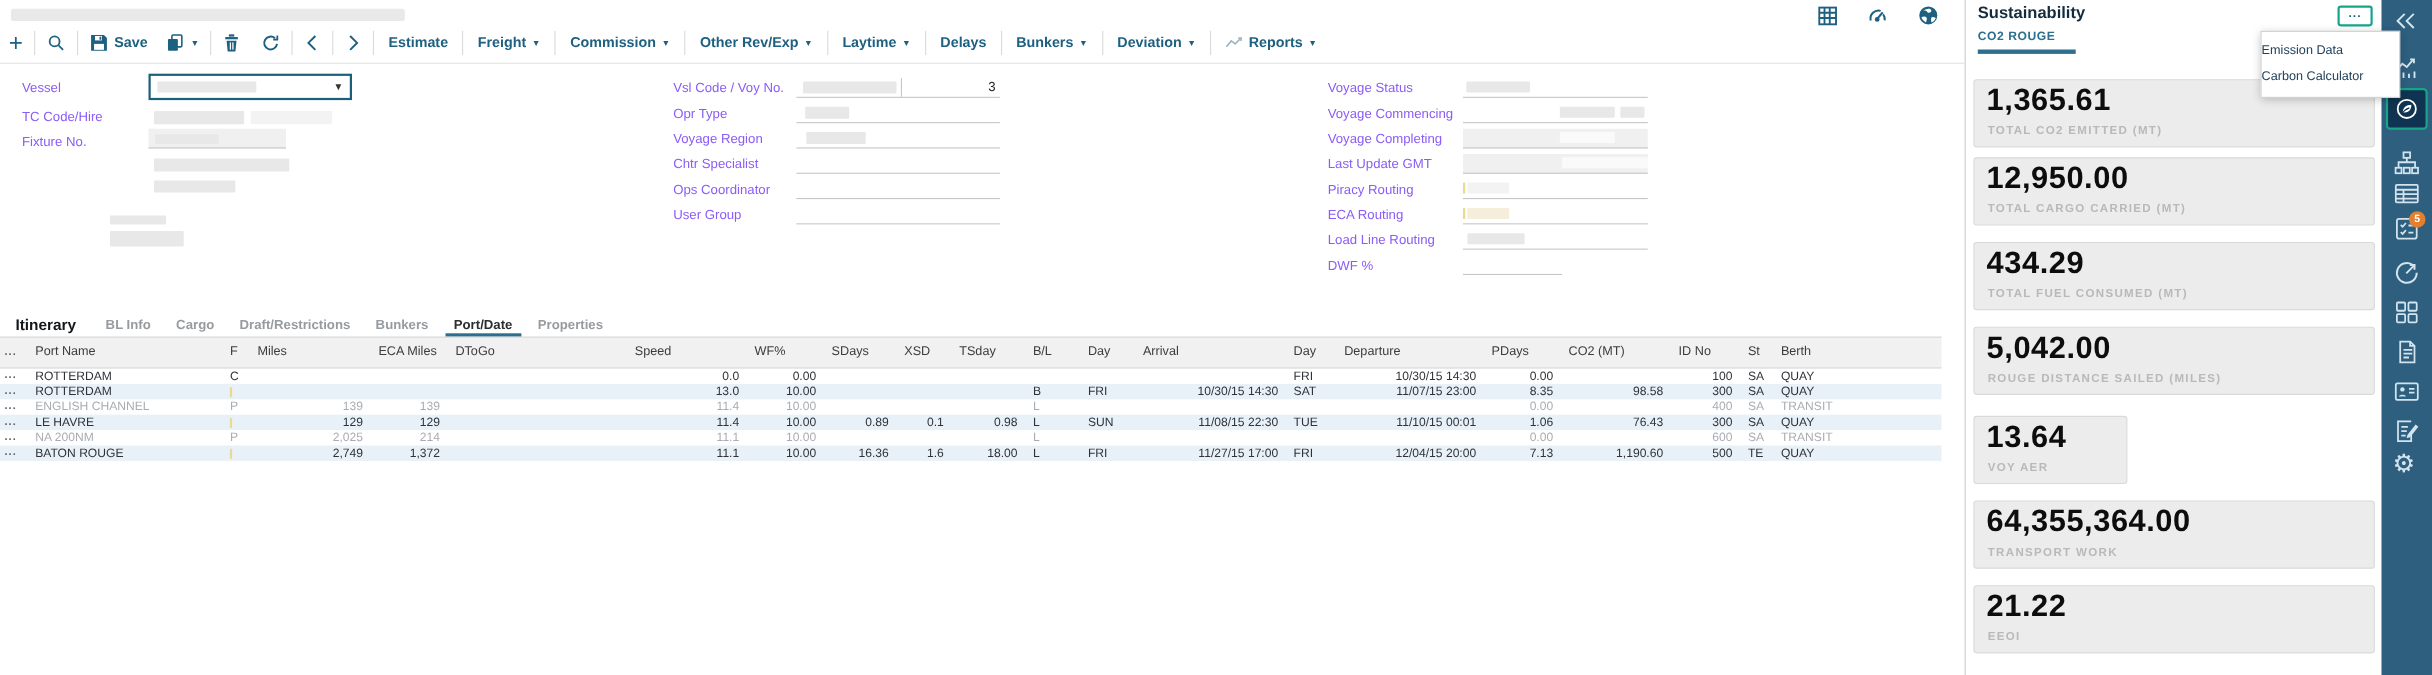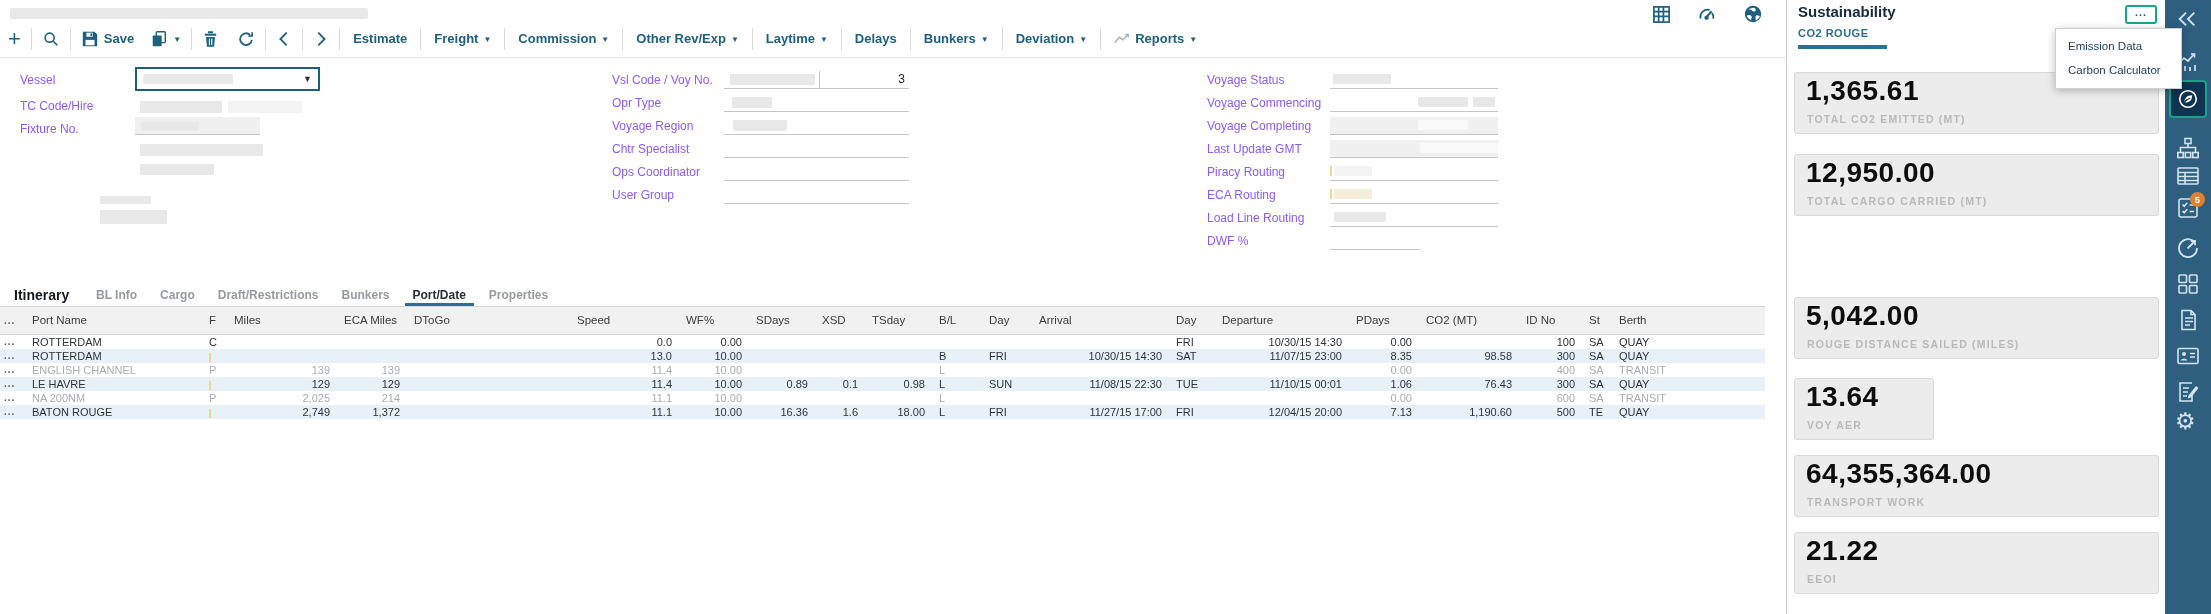--- a/index.html
+++ b/index.html
@@ -53,21 +53,21 @@
   .ptitle{position:absolute;left:11px;top:3px;font-size:15px;font-weight:bold;color:#122b3e;}
   .pmore{position:absolute;left:338px;top:5px;width:28px;height:15px;border:2px solid var(--focus_green);border-radius:3px;
          color:var(--accent);font-weight:bold;font-size:11px;line-height:10px;text-align:center;letter-spacing:1px;background:#fff;}
   .ptab{position:absolute;left:11px;top:27px;font-size:11px;font-weight:bold;color:var(--tab_teal);letter-spacing:.5px;}
   .ptab-bar{position:absolute;left:11px;top:45px;width:89px;height:4px;background:var(--tab_teal);}
   .metric{position:absolute;left:7px;width:365px;height:62px;background:#ececec;border:1px solid #d9d9d9;border-radius:3px;box-sizing:border-box;}
   .metric .v{position:absolute;left:11px;top:2px;font-size:28px;font-weight:bold;color:#0d0d0d;letter-spacing:.5px;white-space:nowrap;}
   .metric .l{position:absolute;left:12px;top:40px;font-size:10.5px;font-weight:bold;color:#b9b9b9;letter-spacing:1.2px;white-space:nowrap;}
   .menu{position:absolute;left:2055px;top:28px;width:125px;background:#fff;border:1px solid #cfcfcf;box-shadow:0 2px 8px rgba(0,0,0,.25);
         z-index:60;padding:5px 0 6px 0;}
-  .menu .mi{height:24px;line-height:24px;padding-left:12px;font-size:11.5px;color:#22425c;white-space:nowrap;}
+  .menu .mi{height:24px;line-height:24px;padding-left:0;font-size:11.5px;color:#22425c;white-space:nowrap;}
   
   .rail{position:absolute;left:2165px;top:0;width:46px;height:614px;background:var(--rail_bg);}
   .ric{position:absolute;left:11px;width:24px;height:24px;color:var(--rail_icon);}
   .ric svg{display:block;}
   .active-box{position:absolute;left:4px;top:80px;width:34px;height:34px;background:#0f3350;border:2px solid var(--focus_green);
               border-radius:4px;display:flex;align-items:center;justify-content:center;color:#fff;}
   .badge{position:absolute;left:25px;top:192px;width:15px;height:15px;border-radius:8px;background:var(--badge_orange);
          color:#fff;font-size:9.5px;font-weight:bold;text-align:center;line-height:15px;z-index:5;}
   .gear{position:absolute;left:10px;top:408px;font-size:23px;color:var(--rail_icon);}
 </style>
@@ -467,23 +467,27 @@
   <aside class="panel">
     <span class="ptitle">Sustainability</span>
     <span class="pmore">...</span>
     <span class="ptab">CO2 ROUGE</span>
     <span class="ptab-bar"></span>
 
     <div class="metric" style="top:72px">
       <span class="v">1,365.61</span>
       <span class="l">TOTAL CO2 EMITTED (MT)</span>
     </div>
-    <div class="metric" style="top:154px">
+    <div class="metric" style="top:143px">
       <span class="v">12,950.00</span>
       <span class="l">TOTAL CARGO CARRIED (MT)</span>
+    </div>
+    <div class="metric" style="top:220px">
+      <span class="v">434.29</span>
+      <span class="l">TOTAL FUEL CONSUMED (MT)</span>
     </div>
     <div class="metric" style="top:297px">
       <span class="v">5,042.00</span>
       <span class="l">ROUGE DISTANCE SAILED (MILES)</span>
     </div>
     <div class="metric" style="top:378px;width:140px">
       <span class="v">13.64</span>
       <span class="l">VOY AER</span>
     </div>
     <div class="metric" style="top:455px">

